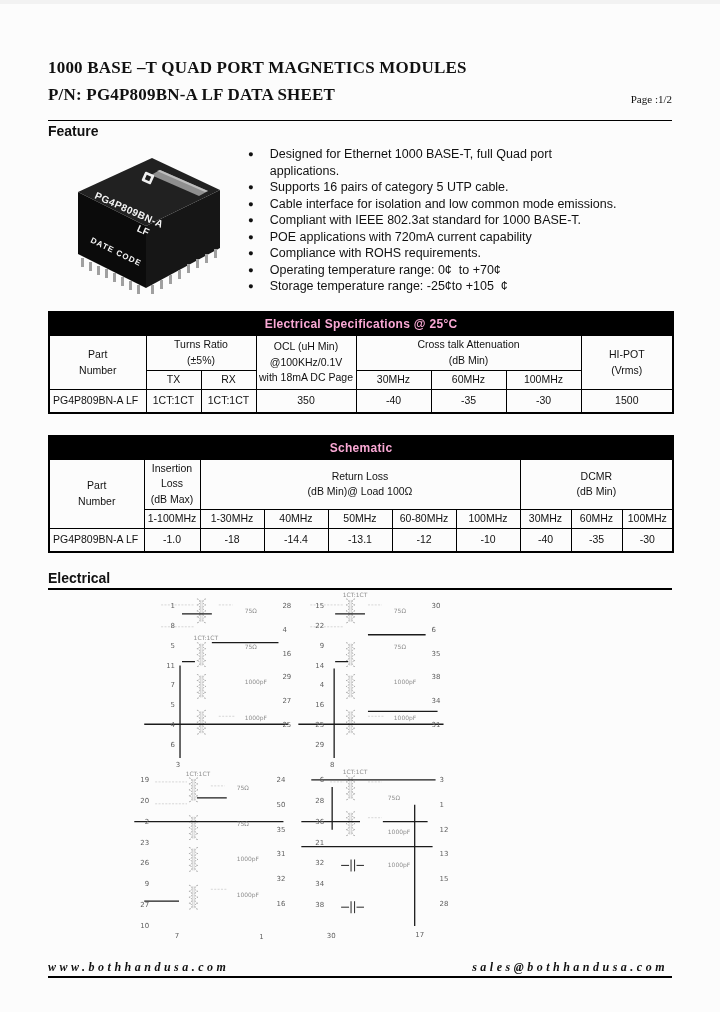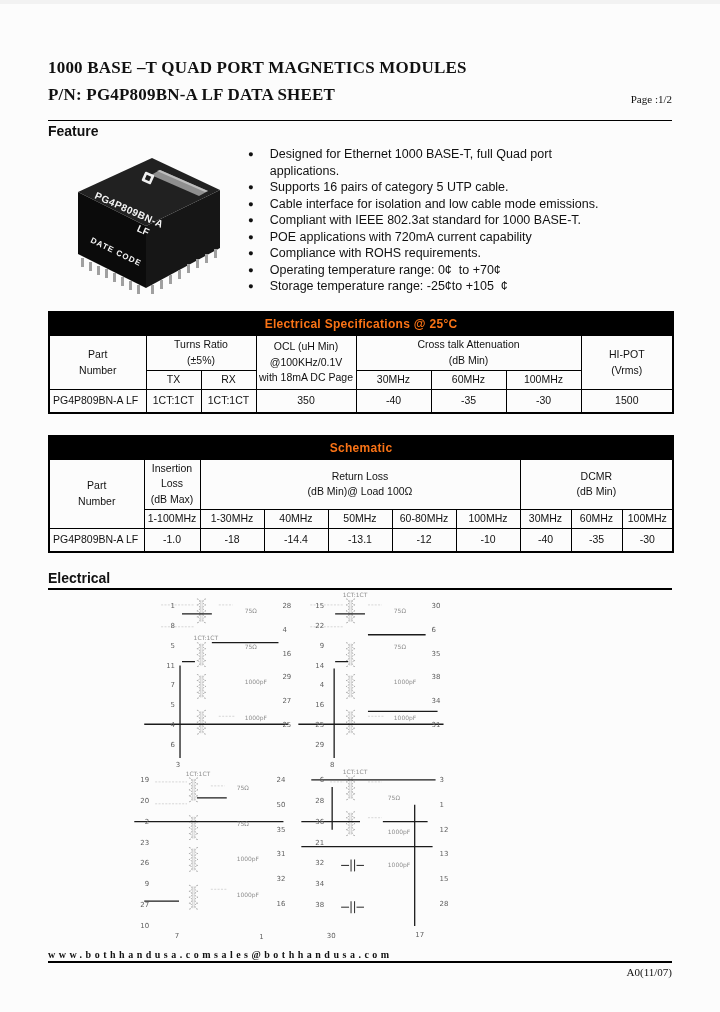--- a/index.html
+++ b/index.html
@@ -21,37 +21,37 @@
   .photo{flex:none;margin-top:4px;}
   ul.bullets{list-style:none;margin:4px 0 0 0;padding:0;width:418px;font-size:12.5px;}
   ul.bullets li{display:flex;gap:16px;line-height:16.5px;}
   ul.bullets .dot{font-size:9.5px;flex:none;line-height:16.5px;}
   ul.bullets .txt{white-space:pre-line;}
   
   table{border-collapse:collapse;border:2px solid #000;table-layout:fixed;width:624px;font-size:10.5px;}
   table.t1{margin-top:13px;}
   table.t2{margin-top:21px;}
   th,td{border:1px solid #000;text-align:center;font-weight:normal;padding:1px 2px;line-height:1.5;vertical-align:middle;white-space:pre-line;}
-  td.tbl-title{background:#000;color:#f97316;font-weight:bold;font-size:12px;height:20px;letter-spacing:.3px;}
+  td.tbl-title{background:#000;color:#f9a8d4;font-weight:bold;font-size:12px;height:20px;letter-spacing:.3px;}
   tr.data td{height:20px;}
   td.pn{text-align:left;padding-left:3px;white-space:nowrap;}
   
   .sch-wrap{margin-top:1px;}
   svg.schematic .coil{stroke:#9b9b9b;fill:none;stroke-width:.9;stroke-dasharray:1.7 1.2;}
   svg.schematic .core{stroke:#c4c4c4;stroke-width:.7;}
   svg.schematic .dark{stroke:#1b1b1b;stroke-width:1.3;fill:none;}
   svg.schematic .capd{stroke:#3a3a3a;stroke-width:1.1;fill:none;}
   svg.schematic .lead{stroke:#cdcdcd;stroke-width:.8;fill:none;stroke-dasharray:2 1.4;}
   svg.schematic g.pin text{font-family:"DejaVu Sans",sans-serif;font-size:7px;fill:#5f5f5f;}
   svg.schematic g.complbl text{font-family:"DejaVu Sans",sans-serif;font-size:6px;fill:#8c8c8c;}
   svg.schematic text.txlabel{font-family:"DejaVu Sans",sans-serif;font-size:6px;fill:#8c8c8c;}
   
   .footer{margin-top:auto;}
-  .footer-line{display:flex;border-bottom:2.2px solid #000;
-    font-family:"Liberation Serif",serif;font-weight:bold;font-size:10px;letter-spacing:3.5px;padding:0 4px 1px 0;}
+  .footer-line{display:flex;justify-content:space-between;border-bottom:2.2px solid #000;
+    font-family:"Liberation Serif",serif;font-weight:bold;font-size:12px;letter-spacing:3.5px;padding:0 4px 1px 0;font-style:italic;}
   .revision{text-align:right;font-family:"Liberation Serif",serif;font-size:11px;margin-top:3px;}
   
   svg.module text{font-family:"Liberation Sans",sans-serif;fill:#f5f5f5;}
 </style>
 </head>
 <body>
 
 <div class="page">
 
   <div class="hdr">
@@ -113,21 +113,21 @@
           <span class="dot">●</span>
           <span class="txt">Designed for Ethernet 1000 BASE-T, full Quad port
 applications.</span>
         </li>
       <li>
           <span class="dot">●</span>
           <span class="txt">Supports 16 pairs of category 5 UTP cable.</span>
         </li>
       <li>
           <span class="dot">●</span>
-          <span class="txt">Cable interface for isolation and low cable mode emissions.</span>
+          <span class="txt">Cable interface for isolation and low common mode emissions.</span>
         </li>
       <li>
           <span class="dot">●</span>
           <span class="txt">Compliant with IEEE 802.3at standard for 1000 BASE-T.</span>
         </li>
       <li>
           <span class="dot">●</span>
           <span class="txt">POE applications with 720mA current capability</span>
         </li>
       <li>
@@ -419,16 +419,15 @@
           </g>
     </g>
   </svg>
   </div>
 
   <div class="footer">
     <div class="footer-line">
       <span>www.bothhandusa.com</span>
       <span>sales@bothhandusa.com</span>
     </div>
-    <div class="revision">A0(11/07)</div>
   </div>
 
 </div>
 
 </body></html>

